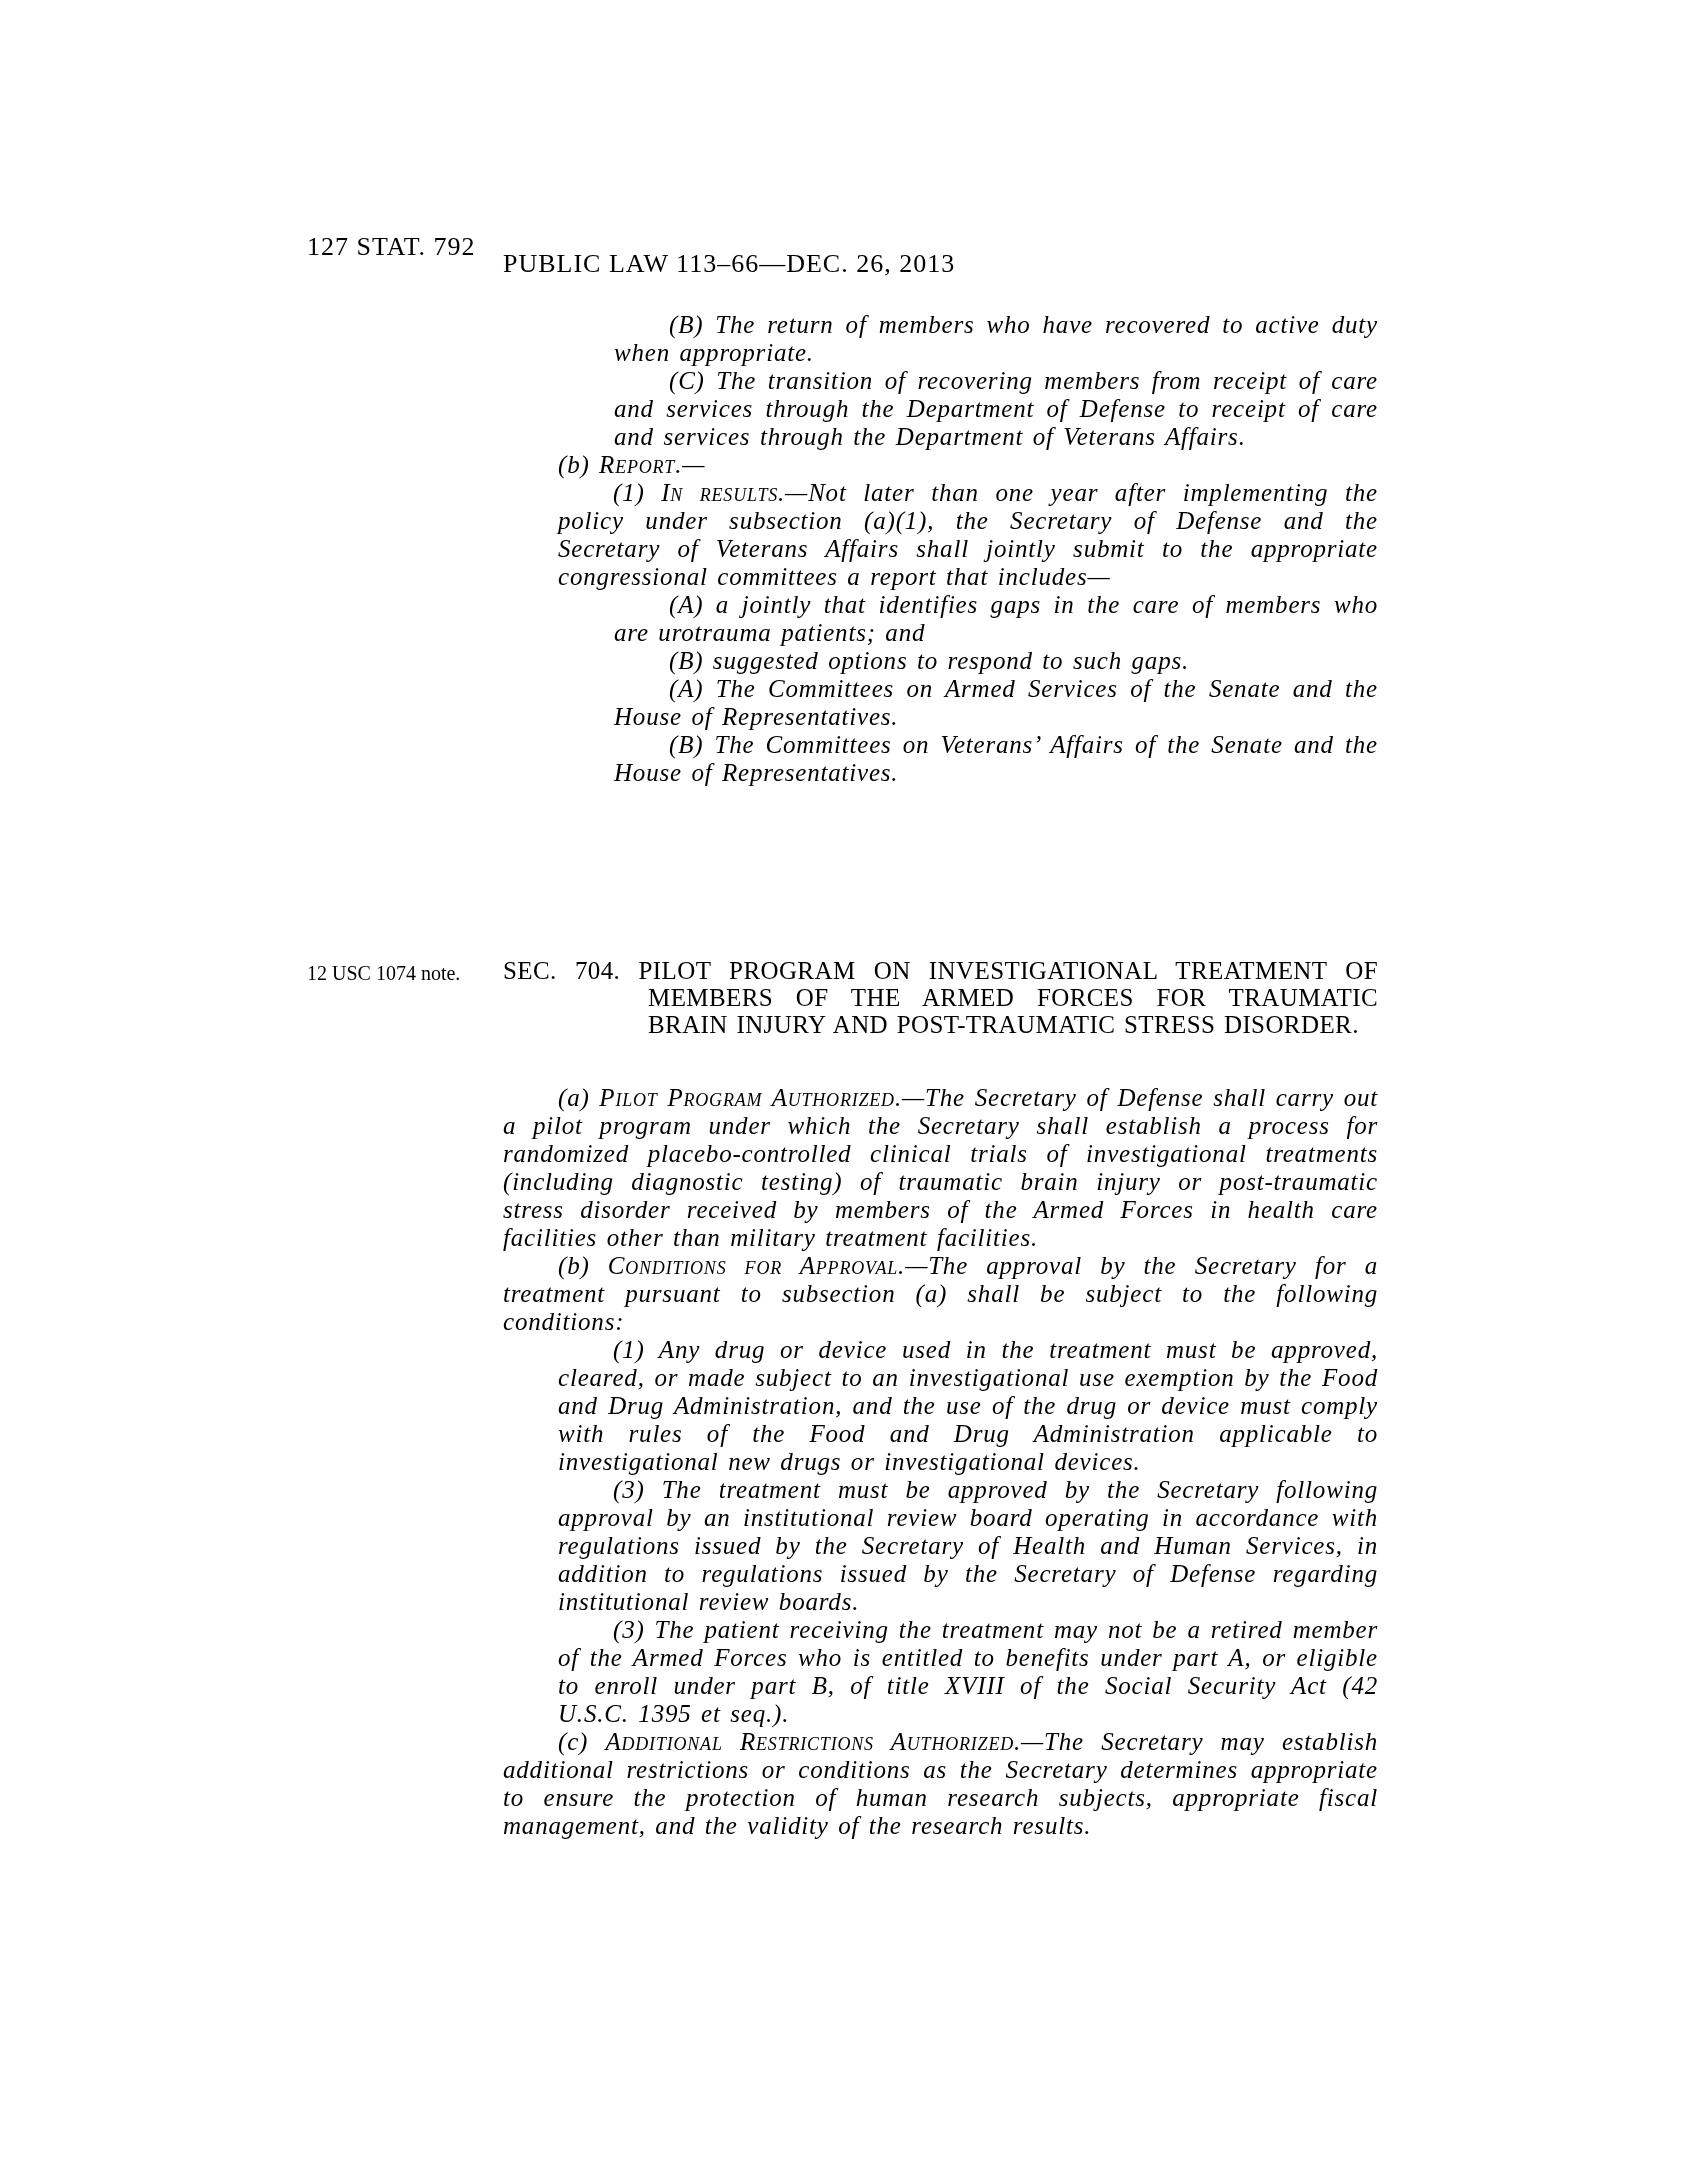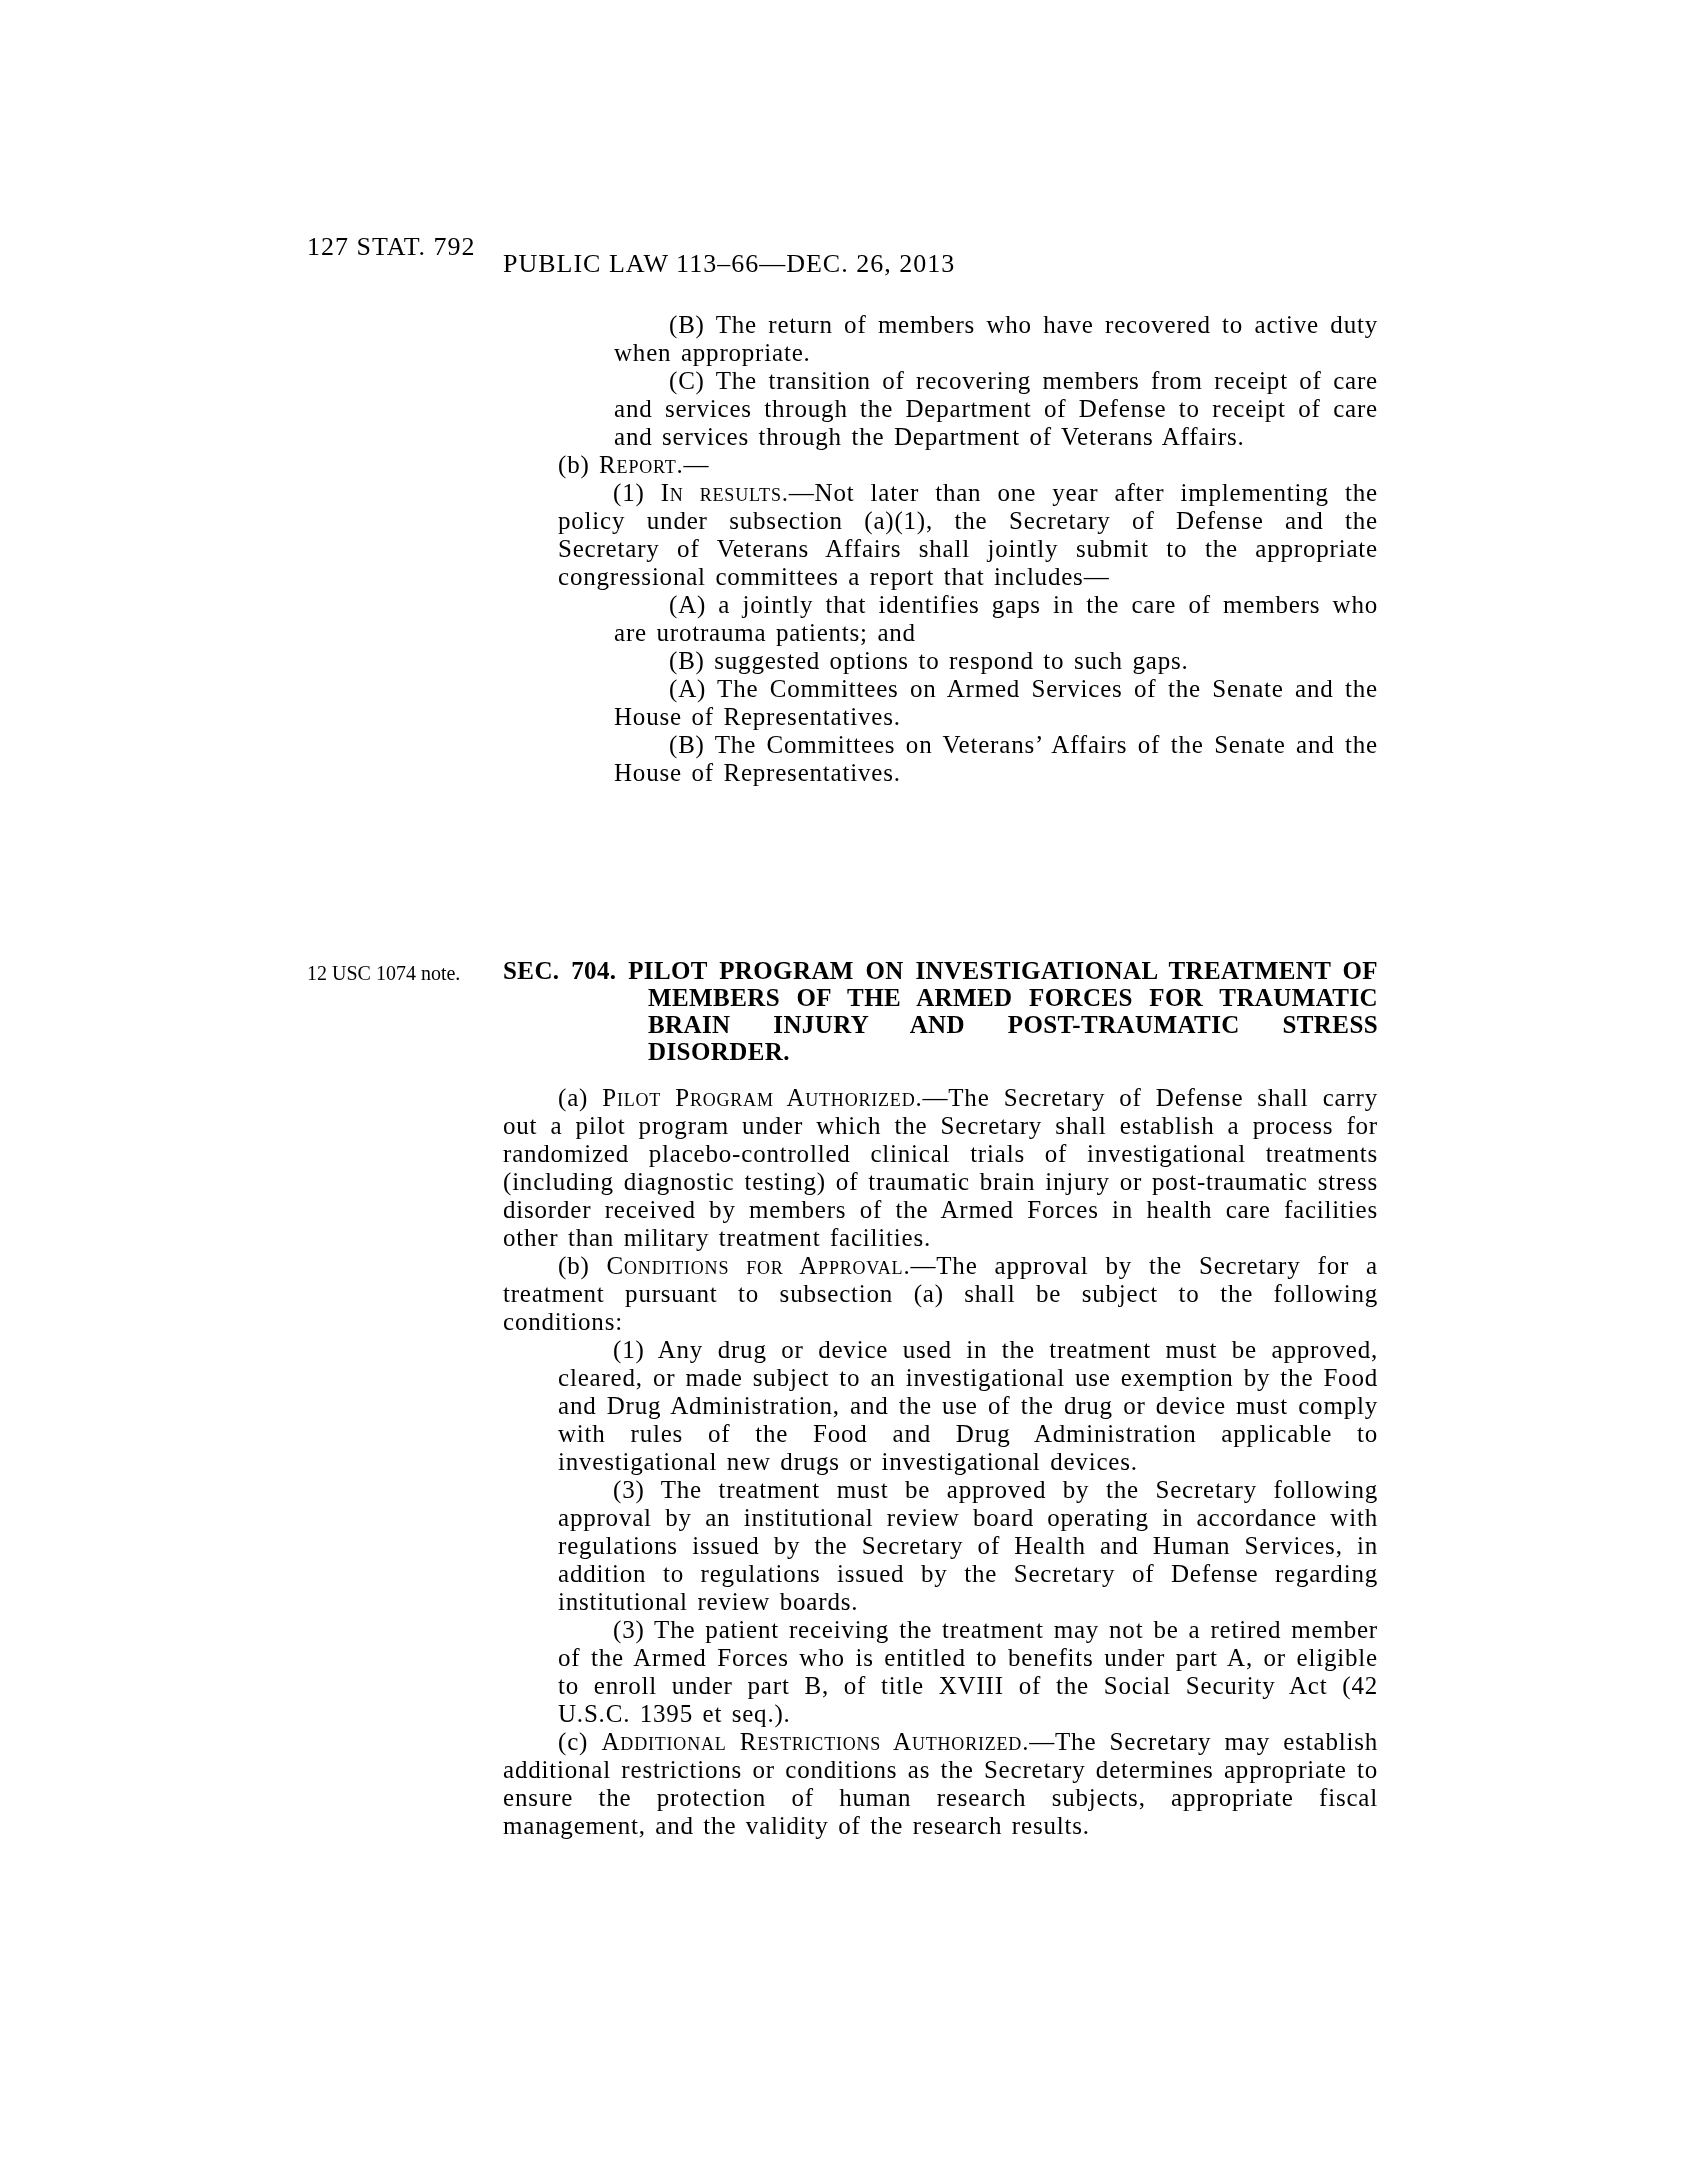--- a/index.html
+++ b/index.html
@@ -21,28 +21,28 @@
     position:absolute;left:307px;top:960px;width:173px;
     font-size:20px;line-height:27px;text-align:left;
   }
   .content{
     position:absolute;left:503px;width:875px;
     font-size:25px;line-height:28px;text-align:justify;
     letter-spacing:0.8px;word-spacing:2.5px;
   }
   .content-upper{top:311px;}
   .content-lower{top:1049px;margin-top:35px;}
-  .para{margin:0;}
+  .para{margin:0;font-style:italic;}
   .lvl1{margin-left:0;text-indent:55px;}
   .lvl2{margin-left:55px;text-indent:55px;}
   .lvl3{margin-left:111px;text-indent:55px;}
   .sc{font-variant:small-caps;}
   .section-heading{
     position:absolute;left:503px;top:957px;width:875px;
-    font-size:25px;line-height:27px;font-weight:bold;
+    font-size:25px;line-height:27px;font-weight:normal;
     text-align:justify;letter-spacing:0.4px;word-spacing:2px;
     padding-left:145px;text-indent:-145px;box-sizing:border-box;
     margin:0;
   }
 </style>
 </head>
 <body>
 
 <div class="page">
 

